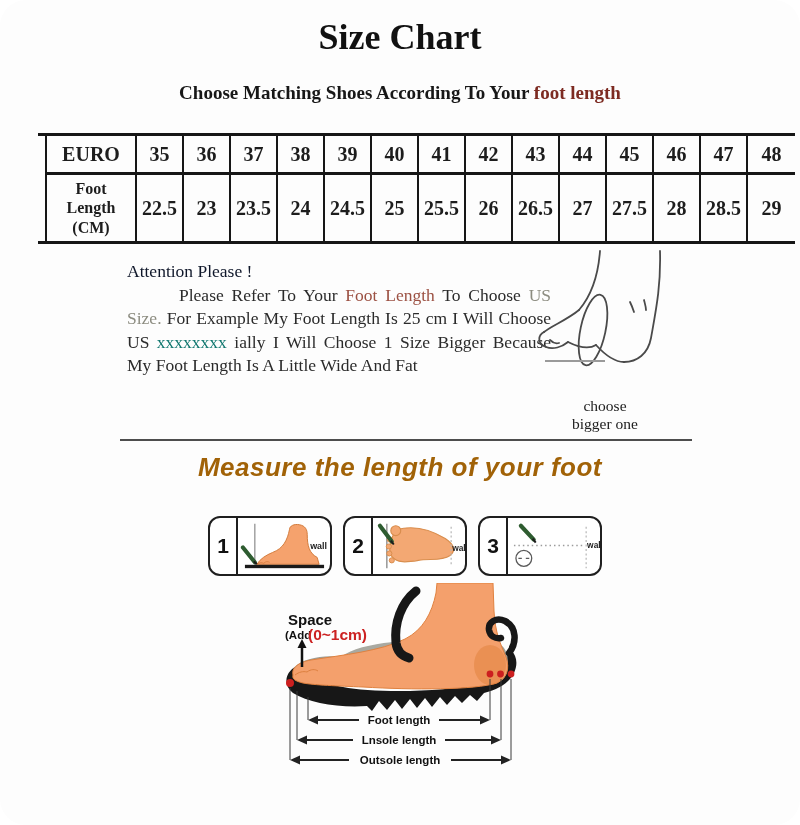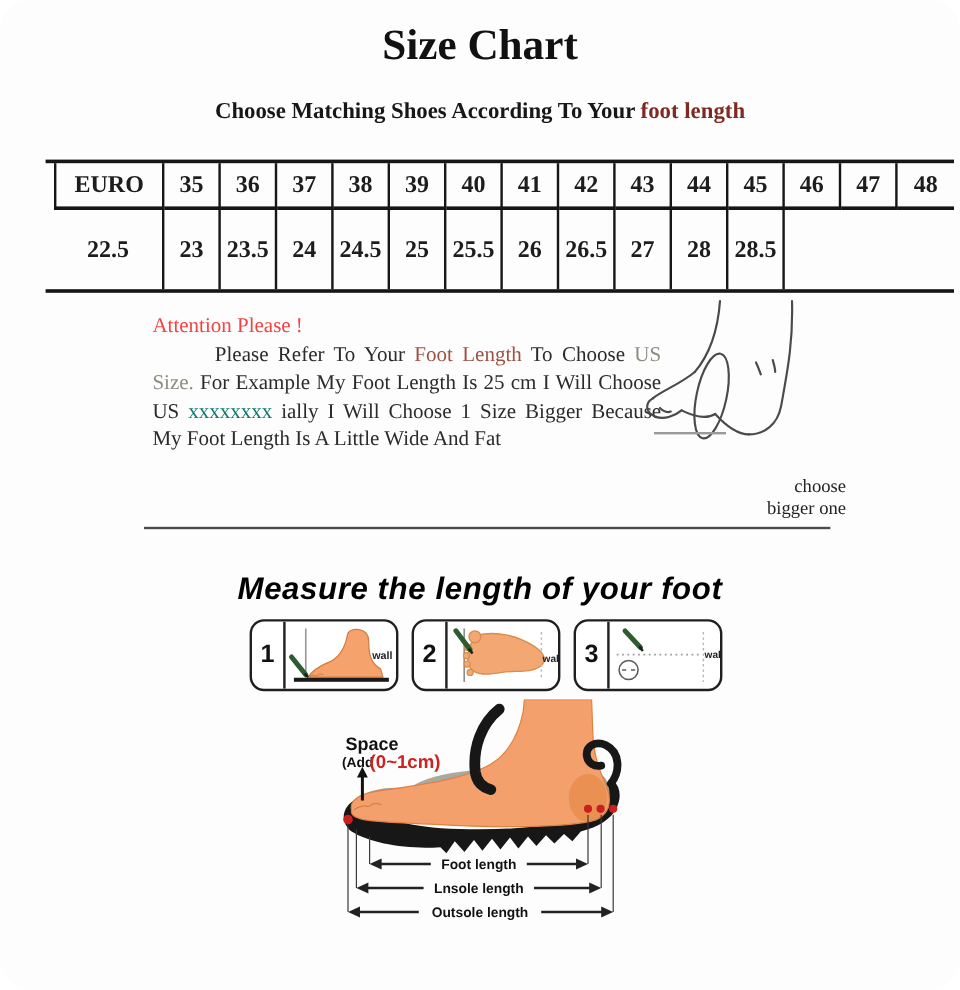--- a/index.html
+++ b/index.html
@@ -21,37 +21,37 @@
   .cell{display:flex;align-items:center;justify-content:center;text-align:center;
         font-weight:bold;font-size:20px;border-right:2px solid #161616;}
   .cell.r1{border-bottom:3px solid #161616;}
   .cell.first{border-left:2px solid #161616;}
   .cell.last{border-right:none;}
   .cell.rowlabel{font-size:16px;line-height:1.22;padding:0 6px;}
 
   
   .attention{position:absolute;left:127px;top:260px;width:424px;
              font-size:17.5px;line-height:23.5px;color:#2b2b2b;}
-  .attention .head{color:#ef4444;}
+  .attention .head{color:#0f172a;}
   .attention p{margin:0;text-align:justify;text-indent:52px;}
   .seg-brown{color:#9c5143;}
   .seg-gray{color:#8c8c80;}
   .seg-red{color:#0f766e;}
 
   
   .sketch{position:absolute;left:538px;top:250px;}
   .wide-line{position:absolute;left:545px;top:360px;width:60px;height:1.5px;background:#9a9a9a;}
-  .foot-note{position:absolute;left:579px;top:397px;width:126px;text-align:right;
+  .foot-note{position:absolute;left:542px;top:397px;width:126px;text-align:center;
              font-size:15.5px;line-height:18px;color:#222;}
 
   .divider{position:absolute;left:120px;top:439px;width:572px;height:2px;background:#4d4d4d;}
 
-  .measure-heading{position:absolute;left:0;right:0;top:475px;text-align:center;
+  .measure-heading{position:absolute;left:0;right:0;top:452px;text-align:center;
                    font-family:"Liberation Sans", sans-serif;font-style:italic;font-weight:bold;
-                   font-size:26px;color:#000000;letter-spacing:.5px;}
+                   font-size:26px;color:#a16207;letter-spacing:.5px;}
 
   
   .steps{position:absolute;left:208px;top:516px;display:flex;gap:11px;}
   .step{width:124px;height:60px;border:2.5px solid #1f1f1f;border-radius:12px;
         background:#fff;display:flex;box-sizing:border-box;overflow:hidden;}
   .step-num{width:26px;display:flex;align-items:center;justify-content:center;
             border-right:2px solid #1f1f1f;font-family:"Liberation Sans", sans-serif;
             font-weight:bold;font-size:21px;color:#111;}
   .step svg{flex:1;}
 
@@ -84,32 +84,35 @@
       <div class="cell r1">40</div>
       <div class="cell r1">41</div>
       <div class="cell r1">42</div>
       <div class="cell r1">43</div>
       <div class="cell r1">44</div>
       <div class="cell r1">45</div>
       <div class="cell r1">46</div>
       <div class="cell r1">47</div>
       <div class="cell r1 last">48</div>
 
+      <div class="cell first rowlabel">Foot Length (CM)</div>
       <div class="cell">22.5</div>
       <div class="cell">23</div>
       <div class="cell">23.5</div>
       <div class="cell">24</div>
       <div class="cell">24.5</div>
       <div class="cell">25</div>
       <div class="cell">25.5</div>
       <div class="cell">26</div>
       <div class="cell">26.5</div>
       <div class="cell">27</div>
+      <div class="cell">27.5</div>
       <div class="cell">28</div>
       <div class="cell">28.5</div>
+      <div class="cell last">29</div>
     </div>
   </div>
 
   <div class="attention">
     <div class="head">Attention Please !</div>
     <p><span>Please Refer To Your </span><span class="seg-brown">Foot Length</span><span> To Choose </span><span class="seg-gray">US Size.</span><span> For Example My Foot Length Is 25 cm I Will Choose US </span><span class="seg-red">xxxxxxxx</span><span> ially I Will Choose 1 Size Bigger Because My Foot Length Is A Little Wide And Fat</span></p>
   </div>
 
   <svg class="sketch" width="150" height="122" viewBox="0 0 150 122" fill="none" stroke="#4a4a4a" stroke-width="1.8" stroke-linecap="round">
     <path d="M 62,1 C 60,28 53,46 41,60"></path>

